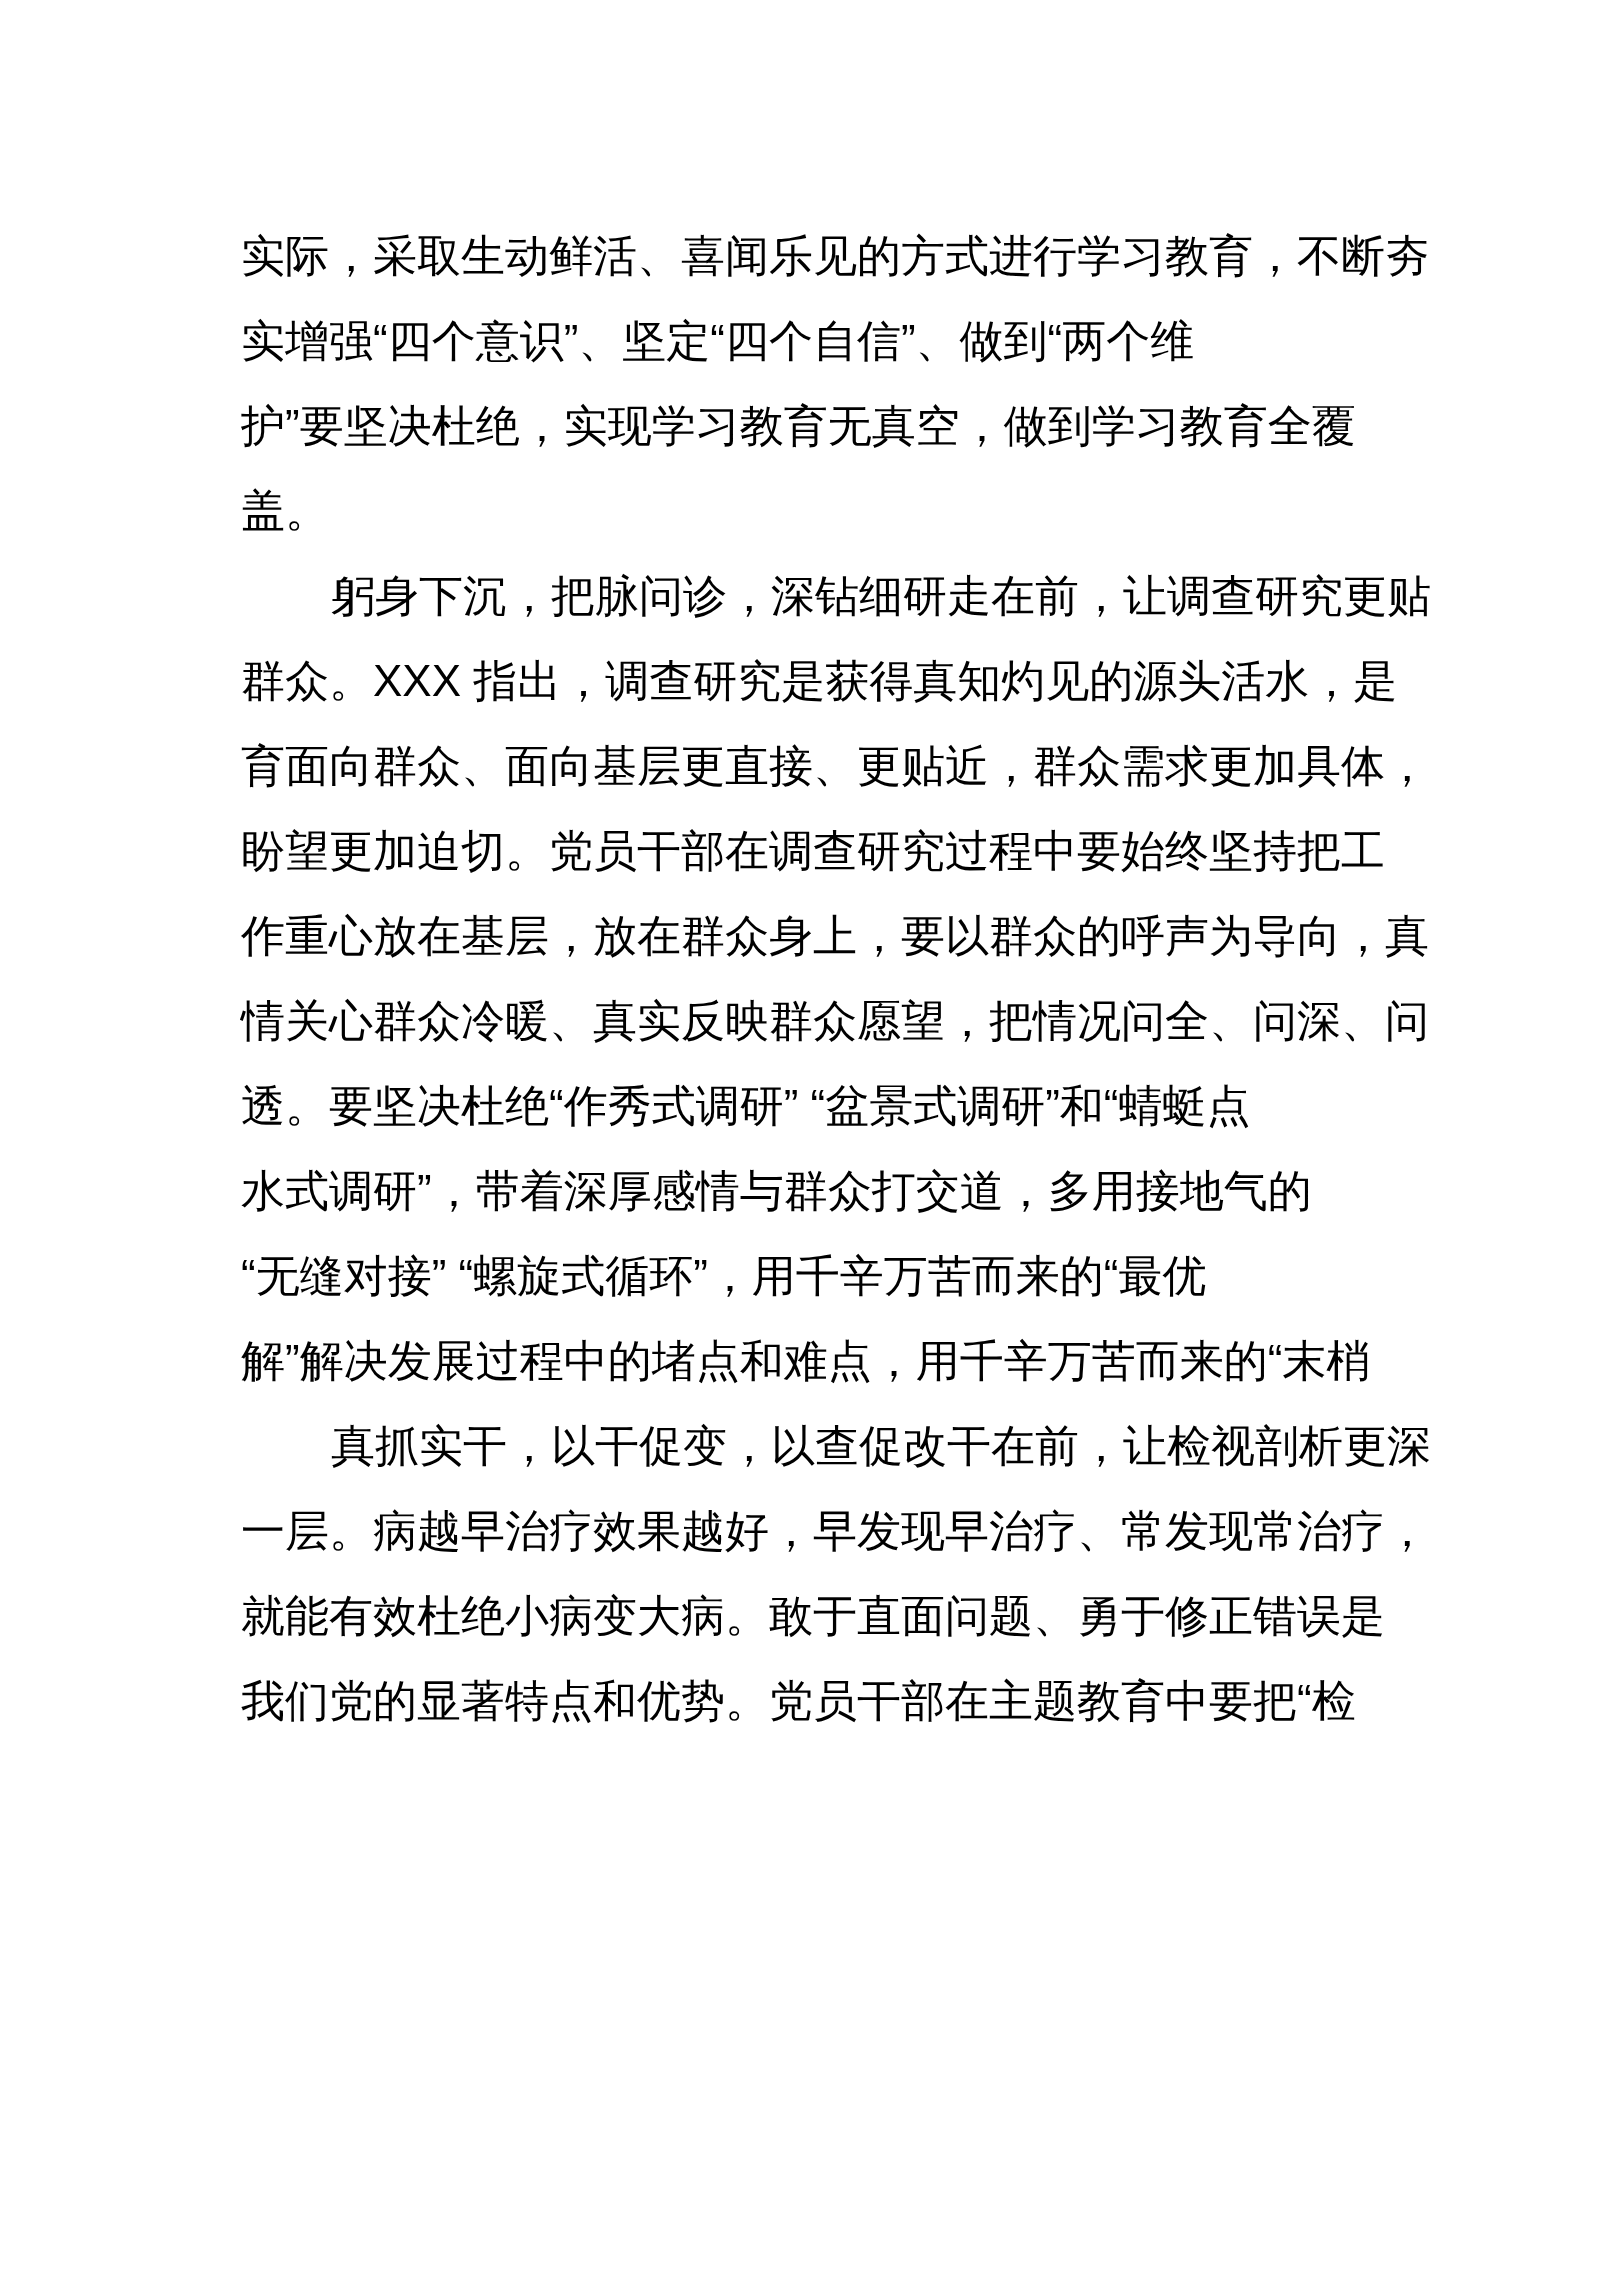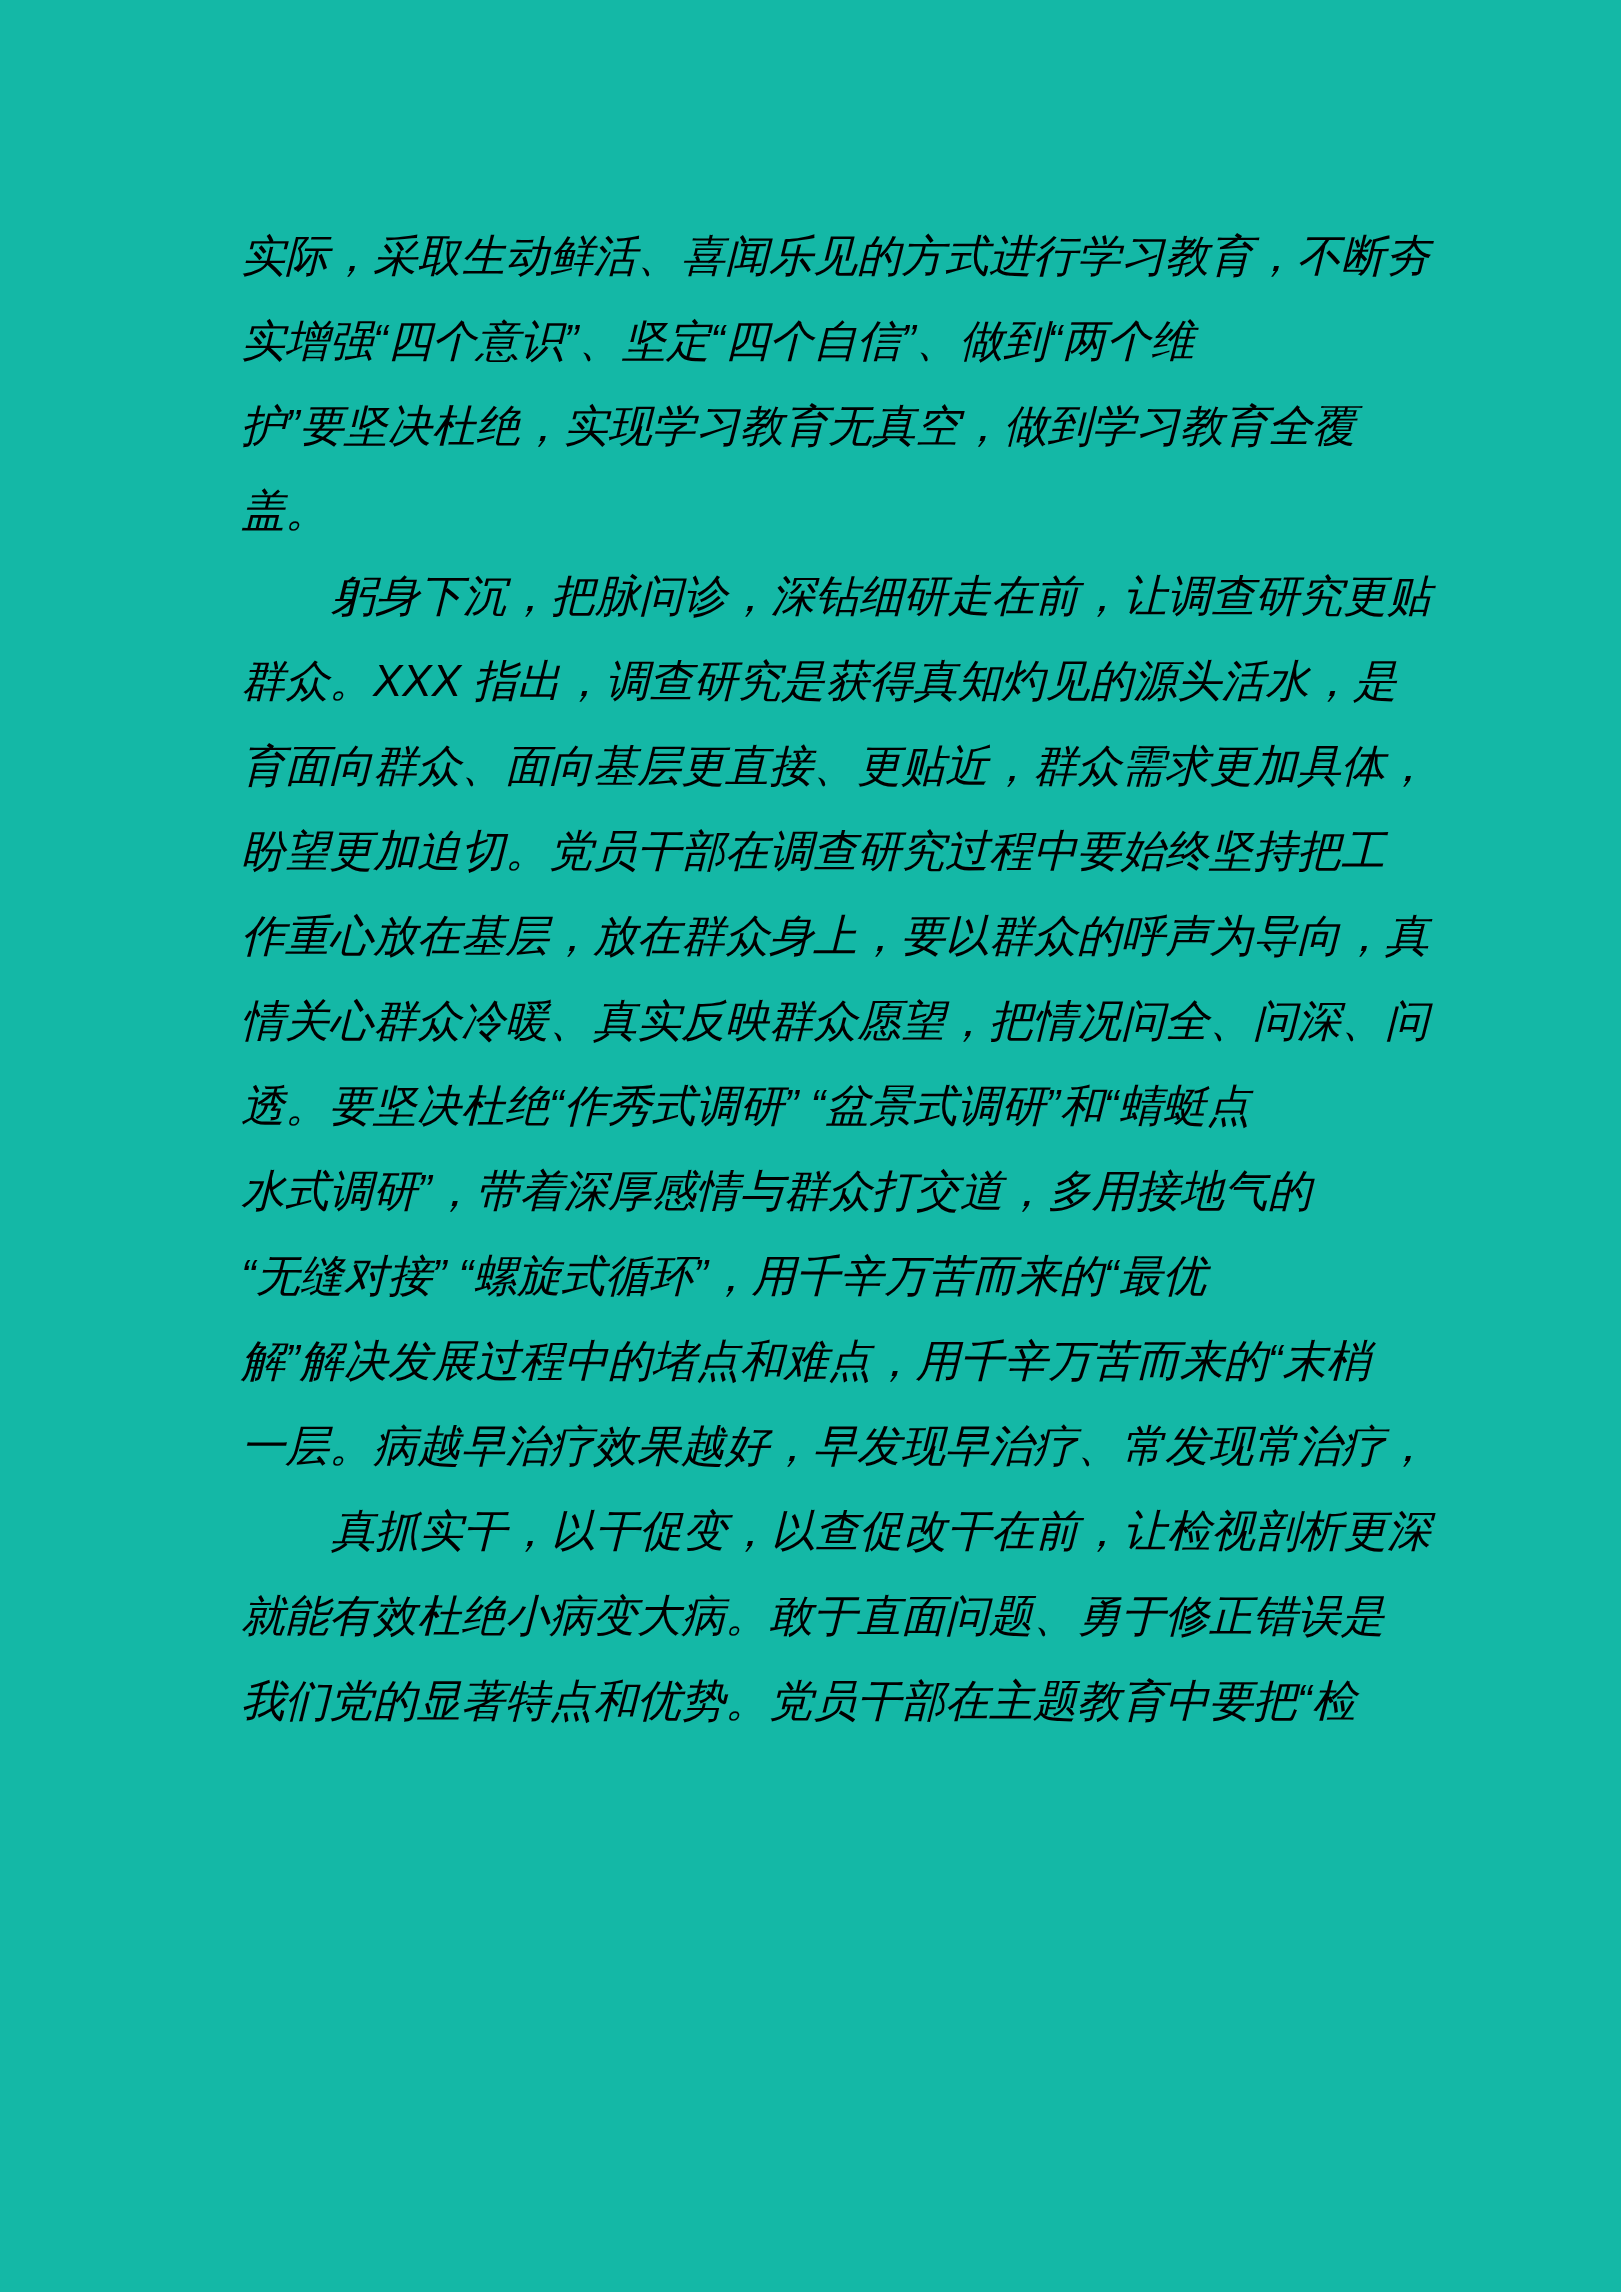--- a/index.html
+++ b/index.html
@@ -5,24 +5,23 @@
   html, body {
     margin: 0;
     padding: 0;
     background: #e8e8e8;
   }
   .page {
     position: relative;
     width: 1621px;
     height: 2293px;
     margin: 0 auto;
-    background: #14b8a6;
+    background: #ffffff;
     overflow: hidden;
     font-family: "Liberation Sans", "DejaVu Sans", sans-serif;
-    font-style: italic;
   }
   .text-block {
     position: absolute;
     left: 241px;
     top: 213px;
     width: 1147px;
   }
   .line {
     font-size: 44px;
     line-height: 85px;
@@ -47,19 +46,19 @@
       <div class="line indent">躬身下沉，把脉问诊，深钻细研走在前，让调查研究更贴</div>
       <div class="line">群众。XXX 指出，调查研究是获得真知灼见的源头活水，是</div>
       <div class="line">育面向群众、面向基层更直接、更贴近，群众需求更加具体，</div>
       <div class="line">盼望更加迫切。党员干部在调查研究过程中要始终坚持把工</div>
       <div class="line">作重心放在基层，放在群众身上，要以群众的呼声为导向，真</div>
       <div class="line">情关心群众冷暖、真实反映群众愿望，把情况问全、问深、问</div>
       <div class="line">透。要坚决杜绝“作秀式调研” “盆景式调研”和“蜻蜓点</div>
       <div class="line">水式调研”，带着深厚感情与群众打交道，多用接地气的</div>
       <div class="line">“无缝对接” “螺旋式循环”，用千辛万苦而来的“最优</div>
       <div class="line">解”解决发展过程中的堵点和难点，用千辛万苦而来的“末梢</div>
+      <div class="line indent">真抓实干，以干促变，以查促改干在前，让检视剖析更深</div>
       <div class="line">一层。病越早治疗效果越好，早发现早治疗、常发现常治疗，</div>
-      <div class="line indent">真抓实干，以干促变，以查促改干在前，让检视剖析更深</div>
       <div class="line">就能有效杜绝小病变大病。敢于直面问题、勇于修正错误是</div>
       <div class="line">我们党的显著特点和优势。党员干部在主题教育中要把“检</div>
     </div>
 </div>
 
 
 </body></html>

